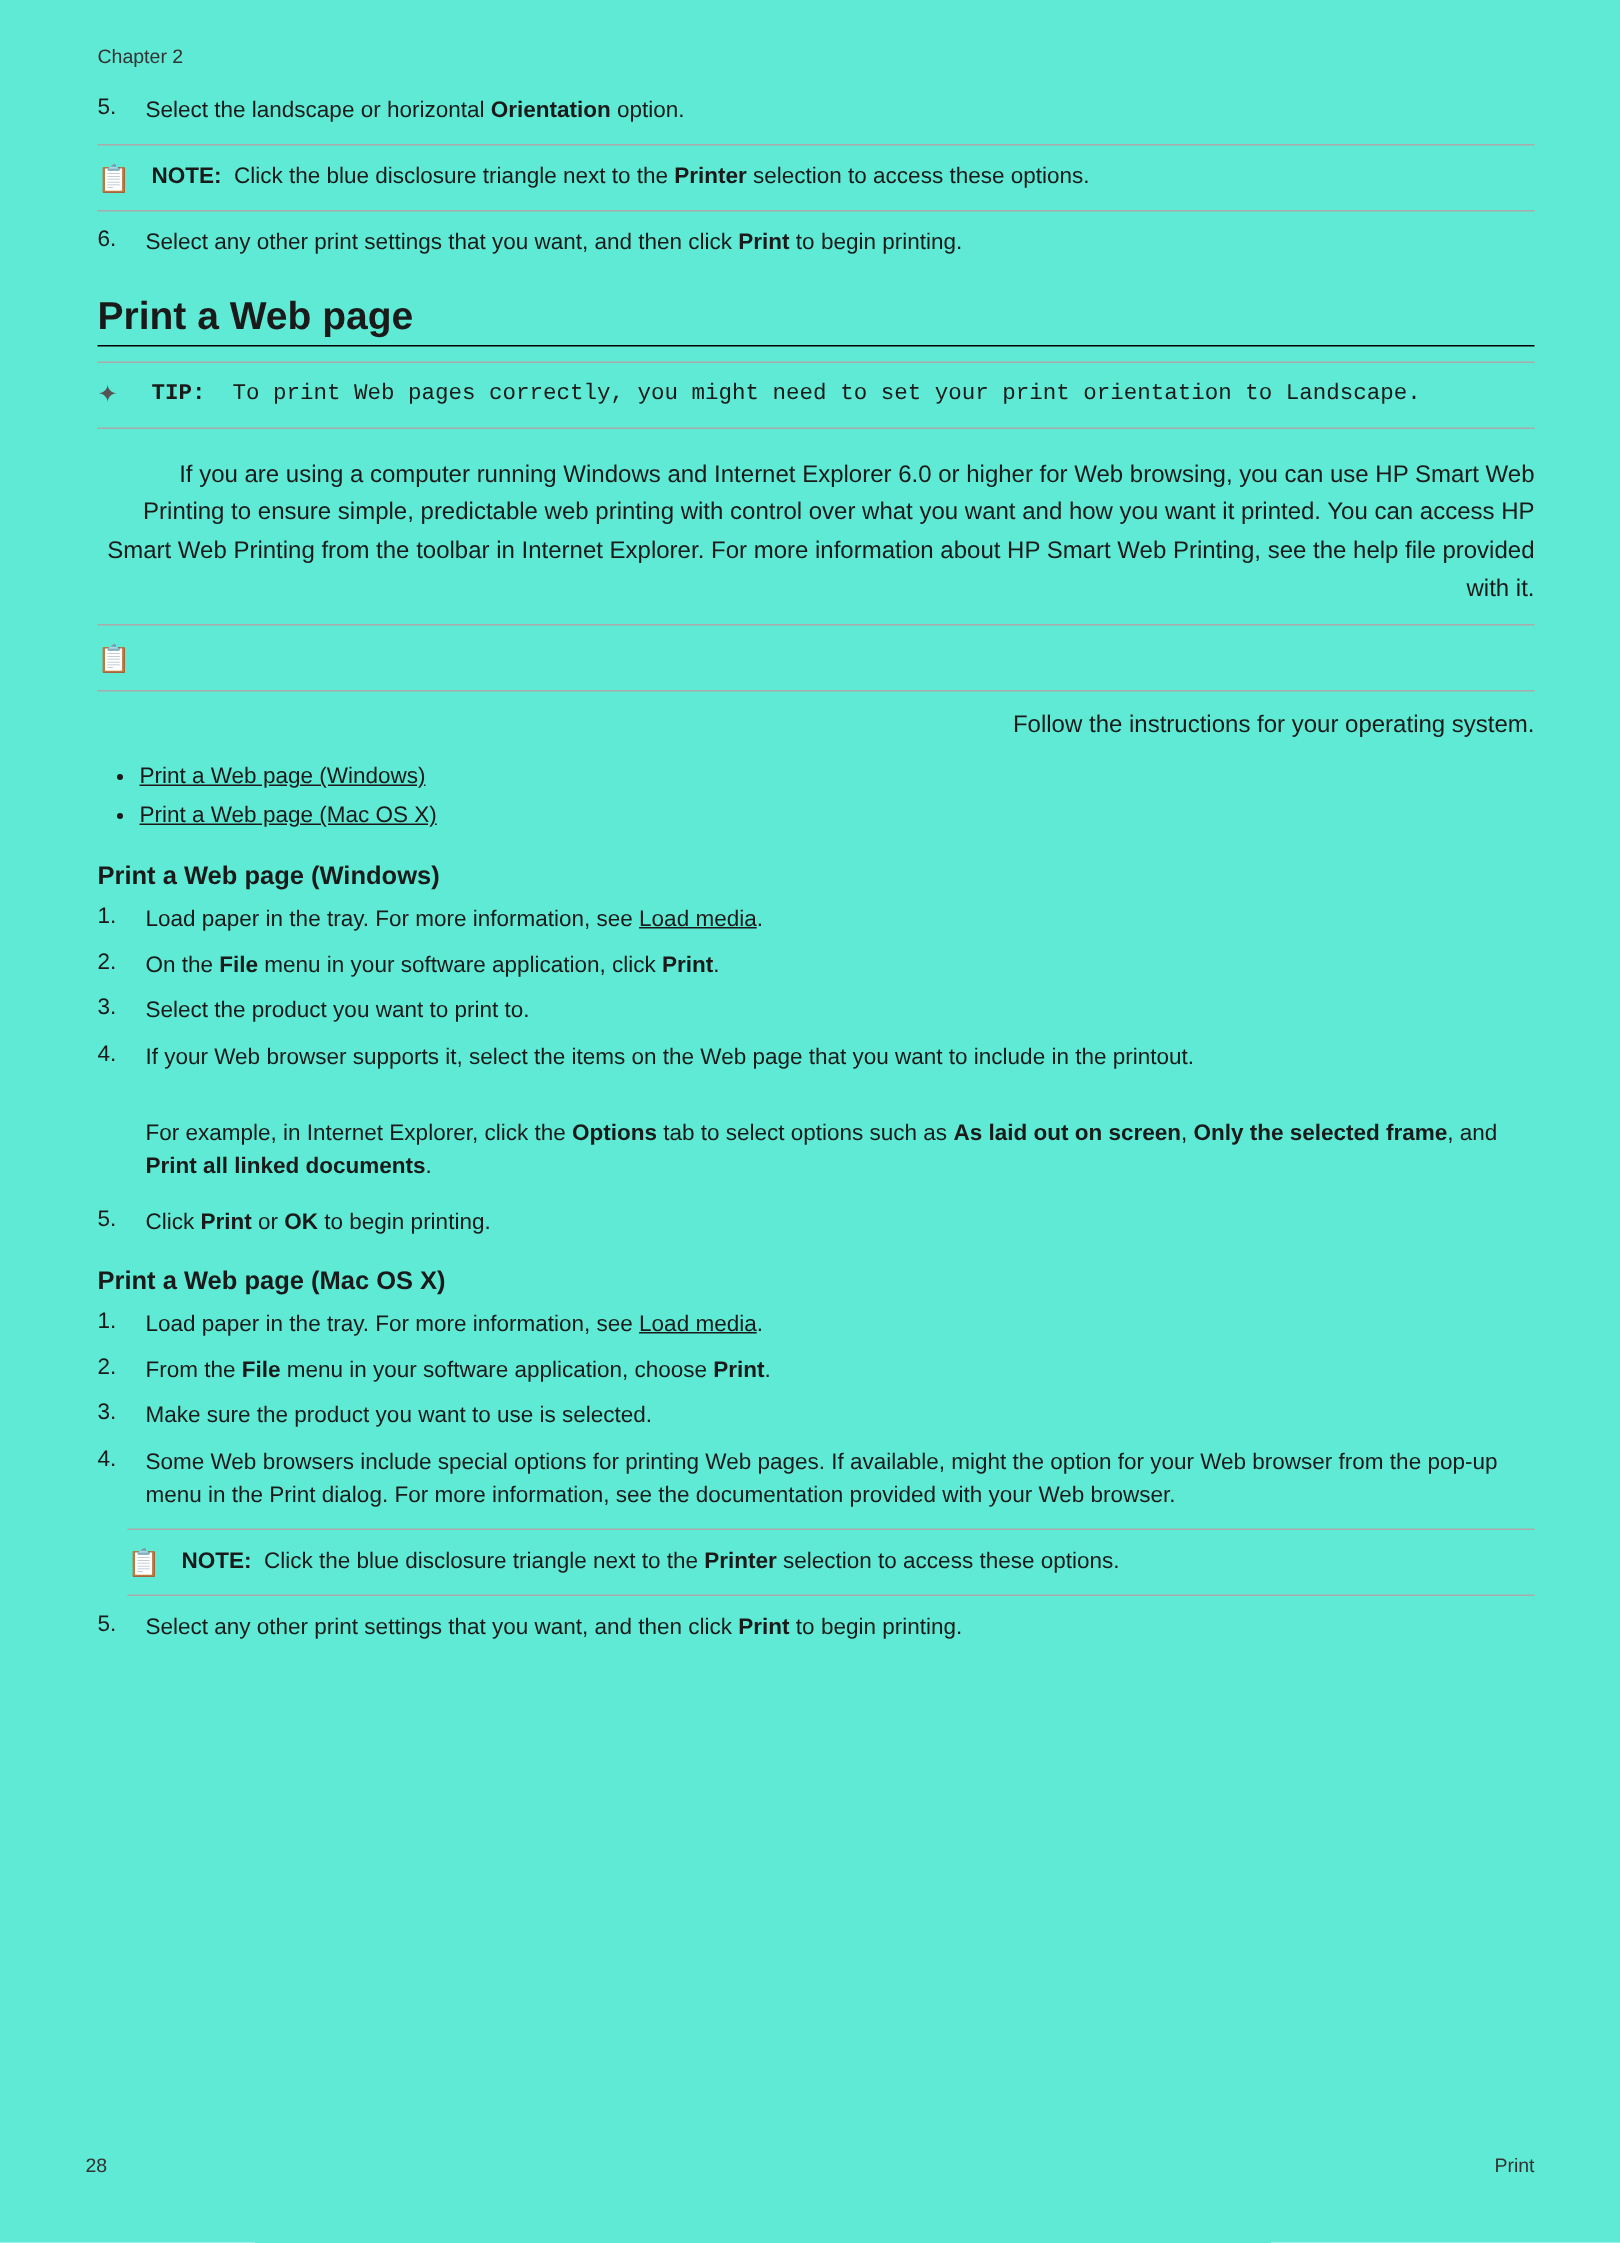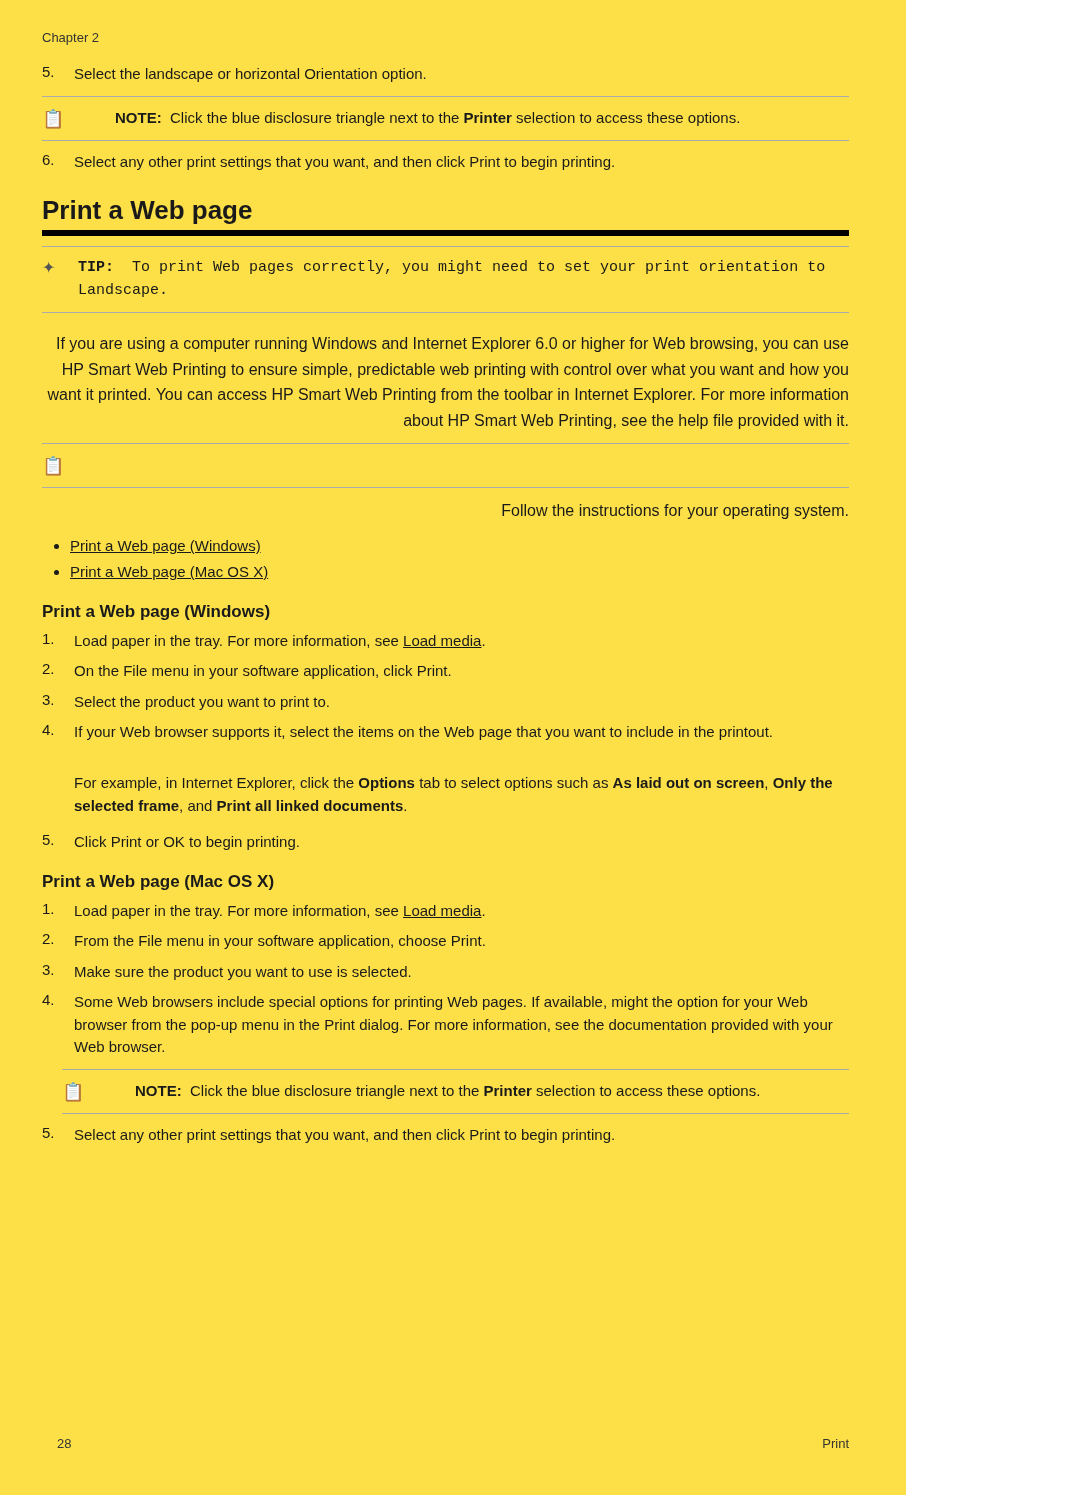--- a/index.html
+++ b/index.html
@@ -12,25 +12,25 @@
       background: #ffffff;
       font-family: Arial, Helvetica, sans-serif;
       font-size: 15px;
       color: #1a1a1a;
       width: 1080px;
       min-height: 1495px;
       position: relative;
     }
 
     .page {
-      width: 906px;
+      width: 1080px;
       min-height: 1495px;
-      padding: 30px 57px 60px 42px;
+      padding: 30px 57px 60px 65px;
       position: relative;
-      background: #fde047;
+      background: #5eead4;
     }
 
     .chapter-label {
       font-size: 13px;
       color: #333;
       margin-bottom: 18px;
     }
 
     .step-item {
       display: flex;
@@ -44,21 +44,21 @@
       font-size: 15px;
     }
 
     .step-text {
       flex: 1;
       font-size: 15px;
       line-height: 1.5;
     }
 
     .step-text strong {
-      font-weight: normal;
+      font-weight: bold;
     }
 
     .note-box {
       border-top: 1px solid #aaa;
       border-bottom: 1px solid #aaa;
       padding: 10px 0 10px 0;
       margin: 10px 0 10px 0;
       display: flex;
       align-items: flex-start;
       gap: 8px;
@@ -67,21 +67,20 @@
     .note-icon {
       font-size: 18px;
       min-width: 28px;
       color: #555;
       margin-top: 1px;
     }
 
     .note-text {
       font-size: 15px;
       line-height: 1.5;
-      margin-left: 37px;
     }
 
     .note-text strong {
       font-weight: bold;
     }
 
     .tip-box {
       border-top: 1px solid #aaa;
       border-bottom: 1px solid #aaa;
       padding: 10px 0 10px 0;
@@ -107,21 +106,21 @@
     .tip-text strong {
       font-weight: bold;
     }
 
     .section-title {
       font-size: 26px;
       font-weight: bold;
       font-family: Arial, Helvetica, sans-serif;
       margin: 22px 0 6px 0;
       padding-bottom: 4px;
-      border-bottom: 6px solid #000000;
+      border-bottom: 1px solid #000000;
     }
 
     .subsection-title {
       font-size: 17px;
       font-weight: bold;
       margin: 18px 0 8px 0;
     }
 
     .body-text {
       font-size: 16px;

